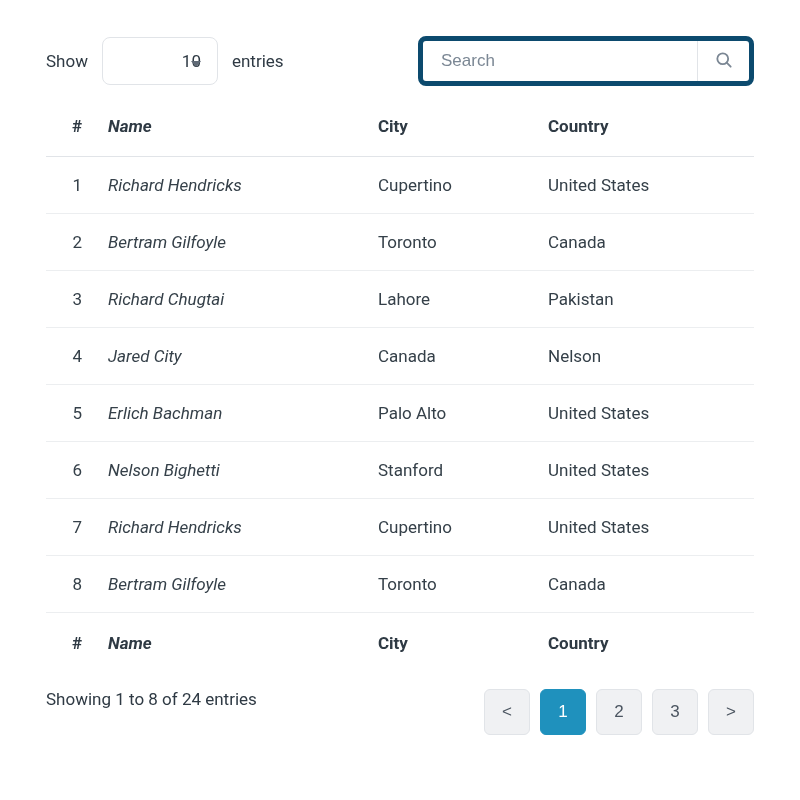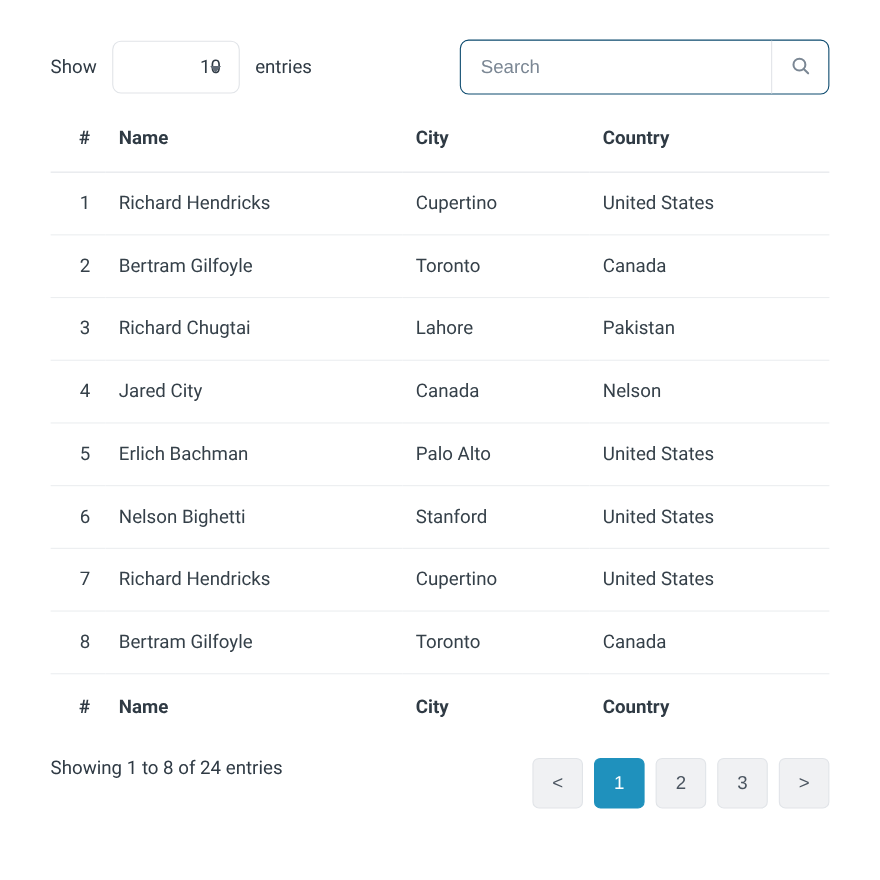--- a/index.html
+++ b/index.html
@@ -50,21 +50,21 @@
     position: absolute;
     right: 16px;
     top: 50%;
     transform: translateY(-50%);
     color: #606a76;
   }
 
   .search {
     display: flex;
     align-items: center;
-    border: 1px solid #0c4a6e;
+    border: 5px solid #0c4a6e;
     border-radius: 8px;
     height: 50px;
     width: 336px;
     background: #fff;
   }
   .search-input {
     flex: 1 1 auto;
     border: none;
     outline: none;
     padding: 0 18px;
@@ -111,21 +111,21 @@
     color: #354049;
     font-weight: 400;
   }
   table.data th.col-idx,
   table.data td.col-idx {
     width: 50px;
     text-align: right;
     padding-right: 14px;
   }
   table.data th.col-name,
-  table.data td.col-name { width: 270px; }
+  table.data td.col-name { width: 270px; font-style: italic; }
   table.data th.col-city,
   table.data td.col-city { width: 170px; }
   table.data th.col-country,
   table.data td.col-country { }
 
   
   .footer {
     display: flex;
     justify-content: space-between;
     margin-top: 18px;

